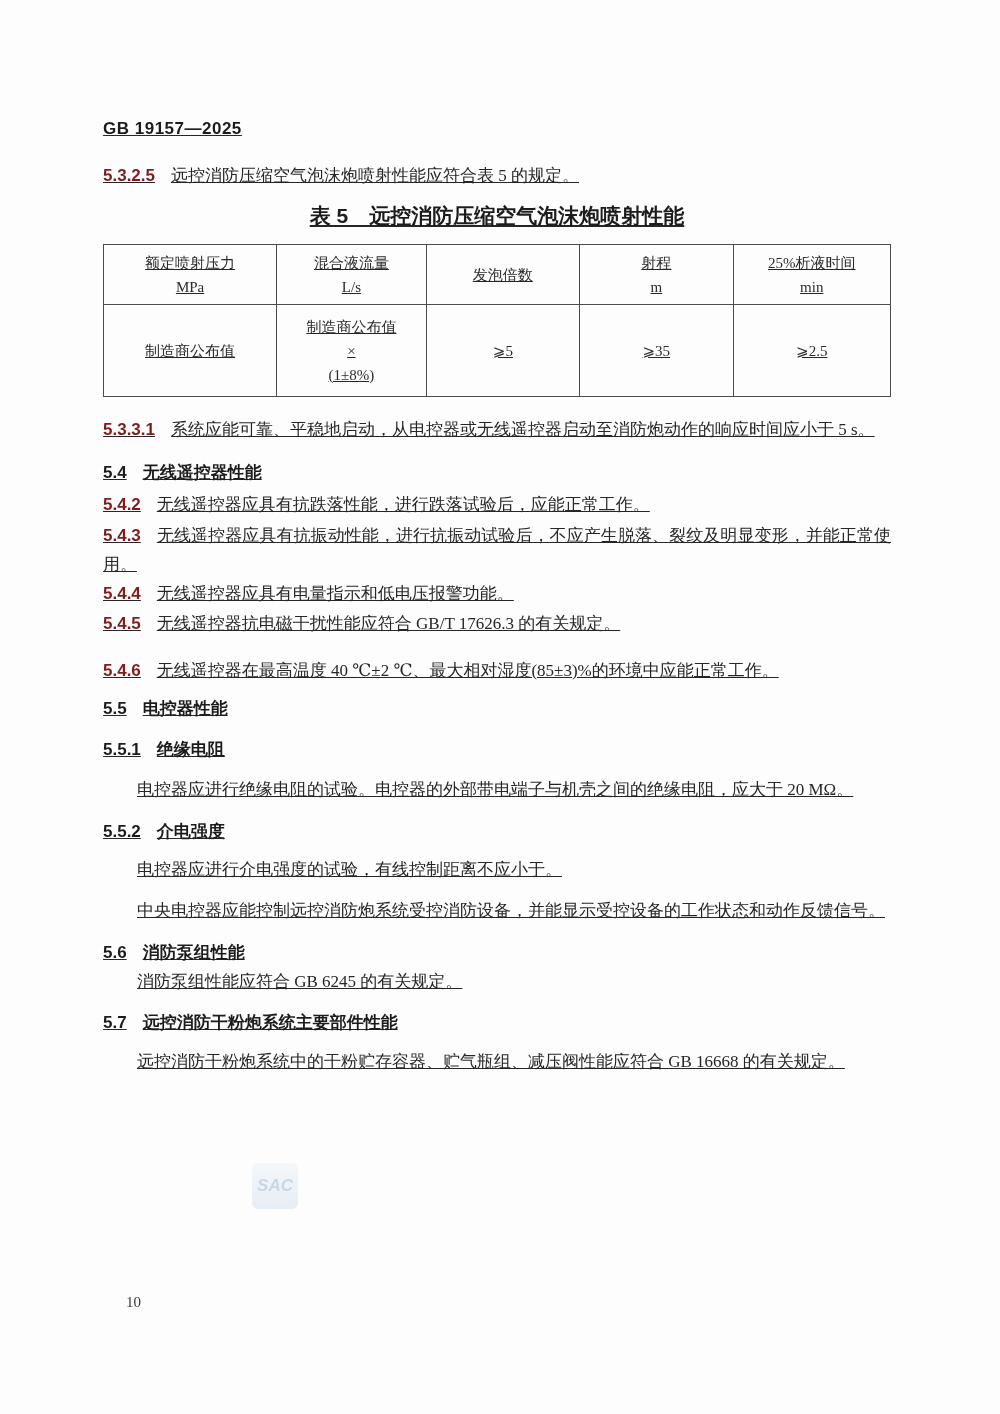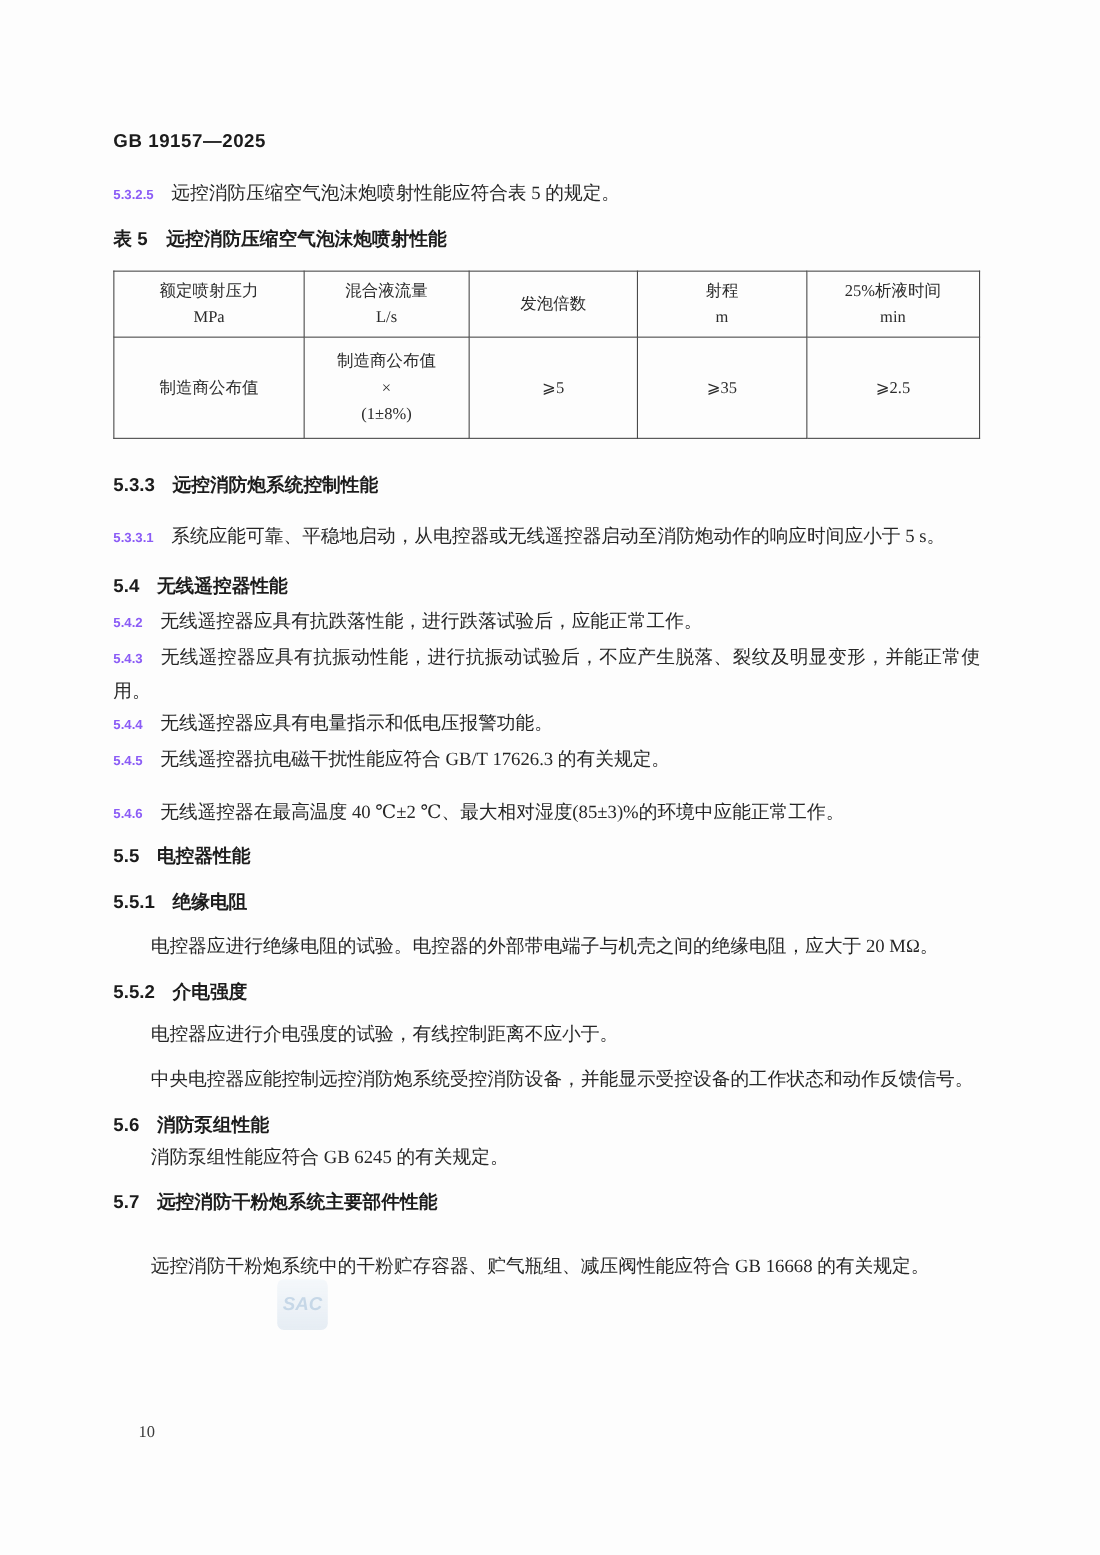--- a/index.html
+++ b/index.html
@@ -12,61 +12,62 @@
     background: #fdfdfd;
     color: #262626;
     overflow: hidden;
     font-family: "Liberation Serif", "DejaVu Serif", "DejaVu Sans", serif;
   }
   .content {
     position: absolute;
     left: 103px;
     right: 109px;
     top: 114px;
+    text-decoration: underline;
   }
   .doc-header {
     font-family: "Liberation Sans", "DejaVu Sans", sans-serif;
     font-weight: bold;
     font-size: 17px;
     line-height: 29px;
     color: #1c1c1c;
     letter-spacing: 0.5px;
   }
   p.clause {
     font-size: 17px;
     line-height: 29px;
     text-align: justify;
   }
   p.clause .num {
     font-family: "Liberation Sans", "DejaVu Sans", sans-serif;
     font-weight: bold;
-    font-size: 12px;
-    color: #8b5cf6;
+    font-size: 17px;
+    color: #7f1d1d;
     margin-right: 16px;
   }
   .heading {
     font-family: "Liberation Sans", "DejaVu Sans", sans-serif;
     font-weight: bold;
     font-size: 17px;
     line-height: 29px;
     color: #1c1c1c;
   }
   .heading .num { margin-right: 16px; }
   p.body-para {
     font-size: 17px;
     line-height: 29px;
     text-align: justify;
     text-indent: 2em;
   }
   .table-title {
     font-family: "Liberation Sans", "DejaVu Sans", sans-serif;
     font-weight: bold;
-    font-size: 17px;
-    line-height: 29px;
-    text-align: left;
+    font-size: 21px;
+    line-height: 29px;
+    text-align: center;
     color: #1c1c1c;
   }
   table.spec-table {
     width: 100%;
     border-collapse: collapse;
     table-layout: fixed;
     padding-left: 11px;
   }
   table.spec-table td {
     border: 1px solid #4a4a4a;
@@ -171,23 +172,20 @@
         <td>
           <div class="cell-line">⩾35</div>
         </td>
         <td>
           <div class="cell-line">⩾2.5</div>
         </td>
       </tr>
     </tbody>
       </table>
 
-    <div class="heading" style="margin-top:27px">
-      <span class="num">5.3.3</span><span>远控消防炮系统控制性能</span>
-    </div>
 
     <p class="clause" style="margin-top:18px">
       <span class="num">5.3.3.1</span><span>系统应能可靠、平稳地启动，从电控器或无线遥控器启动至消防炮动作的响应时间应小于 5 s。</span>
     </p>
 
     <div class="heading" style="margin-top:14px">
       <span class="num">5.4</span><span>无线遥控器性能</span>
     </div>
 
     <p class="clause" style="margin-top:3px">
@@ -223,19 +221,19 @@
     <p class="body-para" style="margin-top:12px">中央电控器应能控制远控消防炮系统受控消防设备，并能显示受控设备的工作状态和动作反馈信号。</p>
 
     <div class="heading" style="margin-top:13px">
       <span class="num">5.6</span><span>消防泵组性能</span>
     </div>
     <p class="body-para" style="margin-top:0">消防泵组性能应符合 GB 6245 的有关规定。</p>
 
     <div class="heading" style="margin-top:12px">
       <span class="num">5.7</span><span>远控消防干粉炮系统主要部件性能</span>
     </div>
-    <p class="body-para" style="margin-top:29px">远控消防干粉炮系统中的干粉贮存容器、贮气瓶组、减压阀性能应符合 GB 16668 的有关规定。</p>
+    <p class="body-para" style="margin-top:10px">远控消防干粉炮系统中的干粉贮存容器、贮气瓶组、减压阀性能应符合 GB 16668 的有关规定。</p>
 
   </div>
 
   <div class="watermark">SAC</div>
   <div class="page-number">10</div>
 </div>
 
 </body></html>

